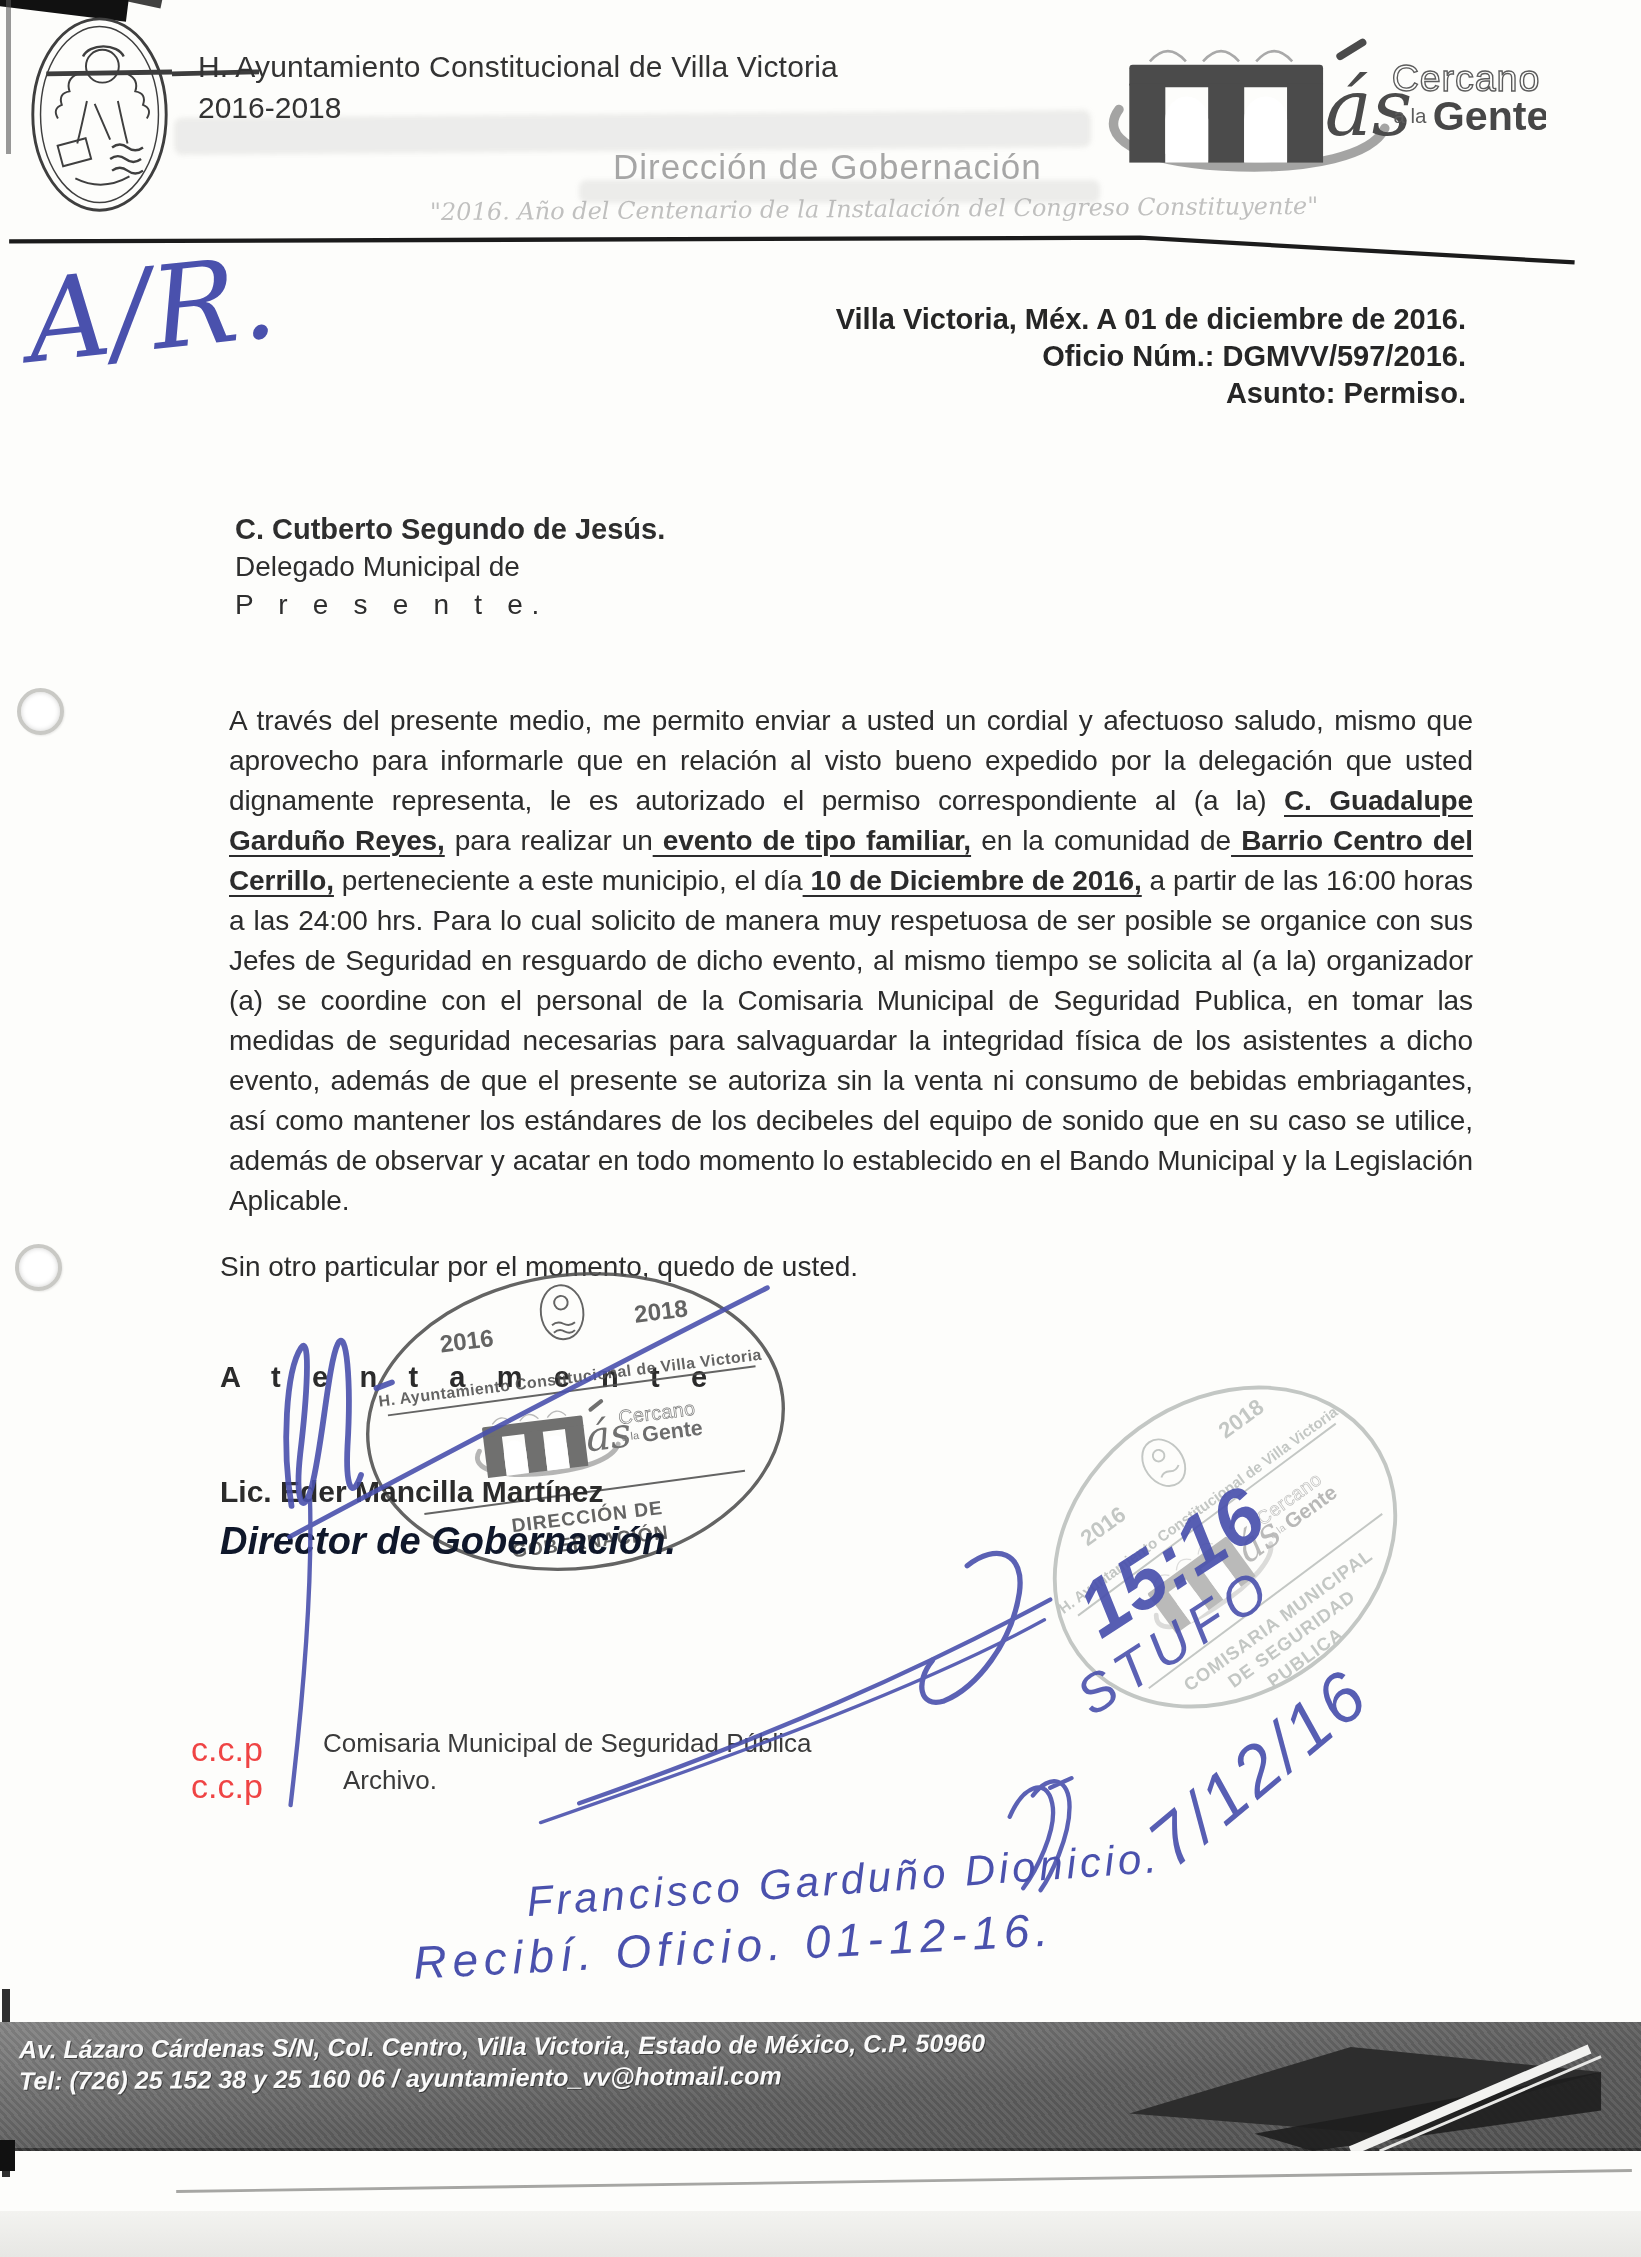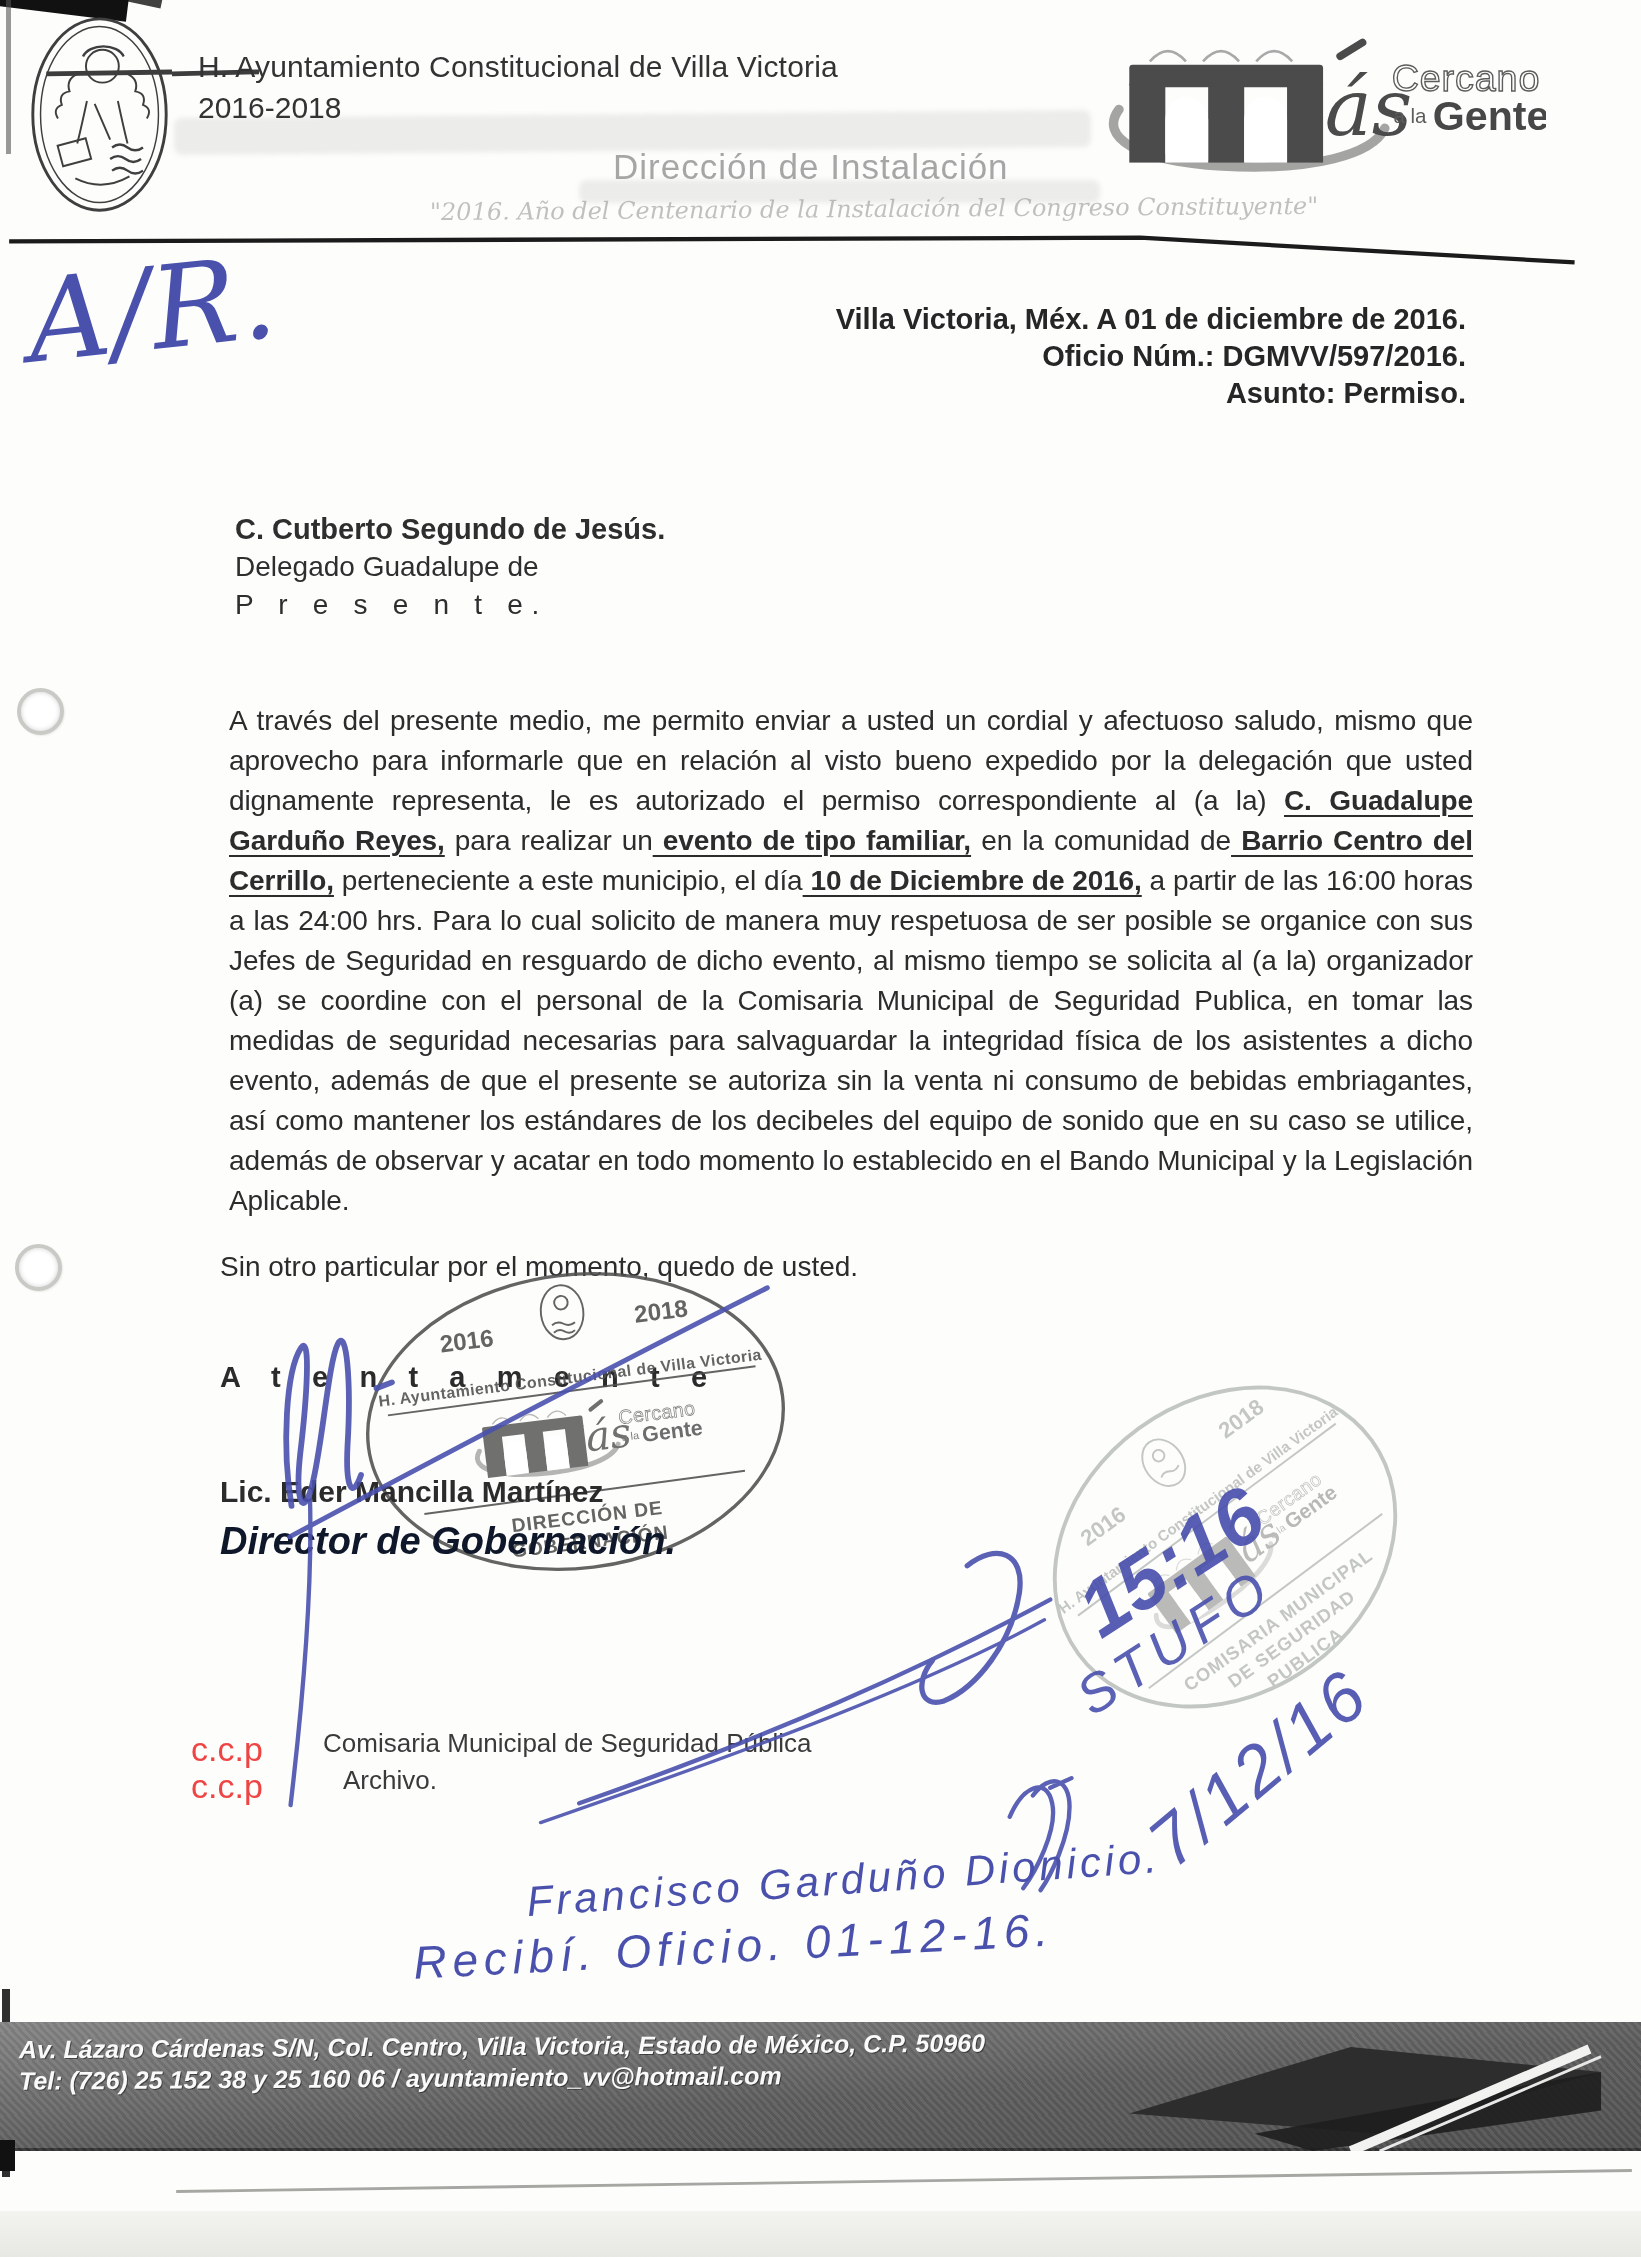--- a/index.html
+++ b/index.html
@@ -109,42 +109,42 @@
       <path d="M50,172 q28,14 56,-2" stroke-width="2"></path>
     </g>
     <line x1="20" y1="64" x2="150" y2="62" stroke="#3d3d3d" stroke-width="5"></line>
   </svg>
   <svg class="abs" style="left:172px; top:68px;" width="87" height="9.7" viewBox="0 0 90 10">
     <line x1="0" y1="6" x2="90" y2="4" stroke="#3d3d3d" stroke-width="5"></line>
   </svg>
 
   <div class="abs org-name">H. Ayuntamiento Constitucional de Villa Victoria</div>
   <div class="abs org-term">2016-2018</div>
-  <div class="abs dept-name">Dirección de Instalación</div>
+  <div class="abs dept-name">Dirección de Gobernación</div>
   <div class="abs year-legend">"2016. Año del Centenario de la Instalación del Congreso Constituyente"</div>
 
   <svg class="abs" style="left:1083px; top:27px;" width="463" height="146" viewBox="0 0 540 170">
     <use href="#mas-logo"></use>
   </svg>
 
   <svg class="abs" style="left:0; top:230px;" width="1641" height="42" viewBox="0 0 1700 44">
     <polyline points="0,12 1185,8 1640,34" fill="none" stroke="#1b1b1b" stroke-width="4.5"></polyline>
   </svg>
 
   <div class="abs hw hw-ar">A/R.</div>
 
   <div class="abs dateline">
     <div>Villa Victoria, Méx. A 01 de diciembre de 2016.</div>
     <div>Oficio Núm.: DGMVV/597/2016.</div>
     <div>Asunto: Permiso.</div>
   </div>
 
   <div class="abs recipient">
     <div class="r-name">C. Cutberto Segundo de Jesús.</div>
-    <div>Delegado Guadalupe de</div>
+    <div>Delegado Municipal de</div>
     <div class="r-presente">P r e s e n t e.</div>
   </div>
 
   <div class="abs body-par">
     <span>A través del presente medio, me permito enviar a usted un cordial y afectuoso saludo, mismo que aprovecho para informarle que en relación al visto bueno expedido por la delegación que usted dignamente representa, le es autorizado el permiso correspondiente al (a la) </span><span class="seg-bu">C. Guadalupe Garduño Reyes,</span><span> para realizar un</span><span class="seg-bu"> evento de tipo familiar,</span><span> en la comunidad de</span><span class="seg-bu"> Barrio Centro del Cerrillo,</span><span> perteneciente a este municipio, el día</span><span class="seg-bu"> 10 de Diciembre de 2016,</span><span> a partir de las 16:00 horas a las 24:00 hrs.  Para lo cual solicito de manera muy respetuosa de ser posible se organice con sus Jefes de Seguridad en resguardo de dicho evento,  al mismo tiempo se solicita al (a la) organizador (a) se coordine con el personal de la Comisaria Municipal de Seguridad Publica, en tomar las medidas de seguridad necesarias para salvaguardar la integridad física de los asistentes a dicho evento, además de que el presente se autoriza sin la venta ni consumo de bebidas embriagantes, así como mantener los estándares de los decibeles del equipo de sonido que en su caso se utilice, además de observar y acatar en todo momento lo establecido en el Bando Municipal y la Legislación Aplicable.</span>
   </div>
 
   <div class="abs atentamente">A t e n t a m e n t e</div>
   <div class="abs closing">Sin otro particular por el momento, quedo de usted.</div>
 

